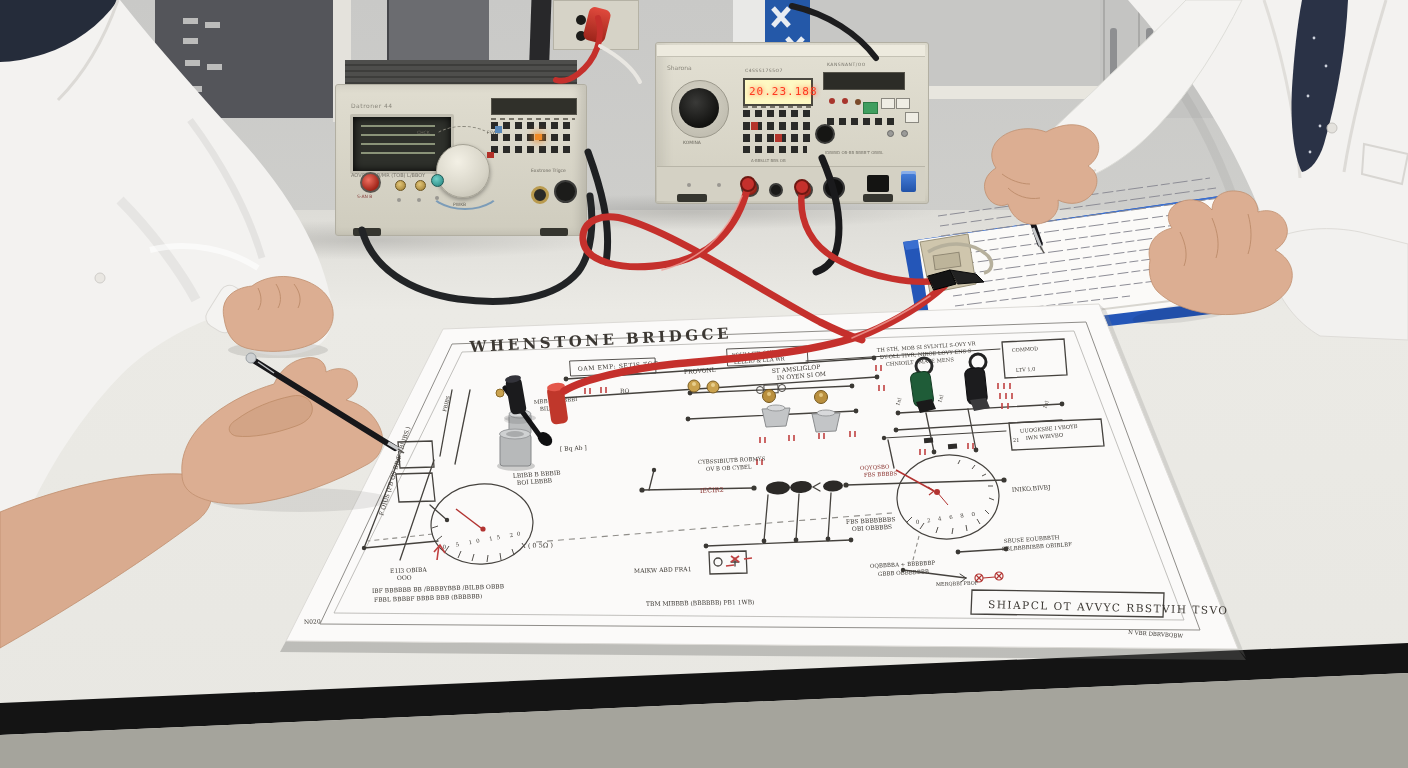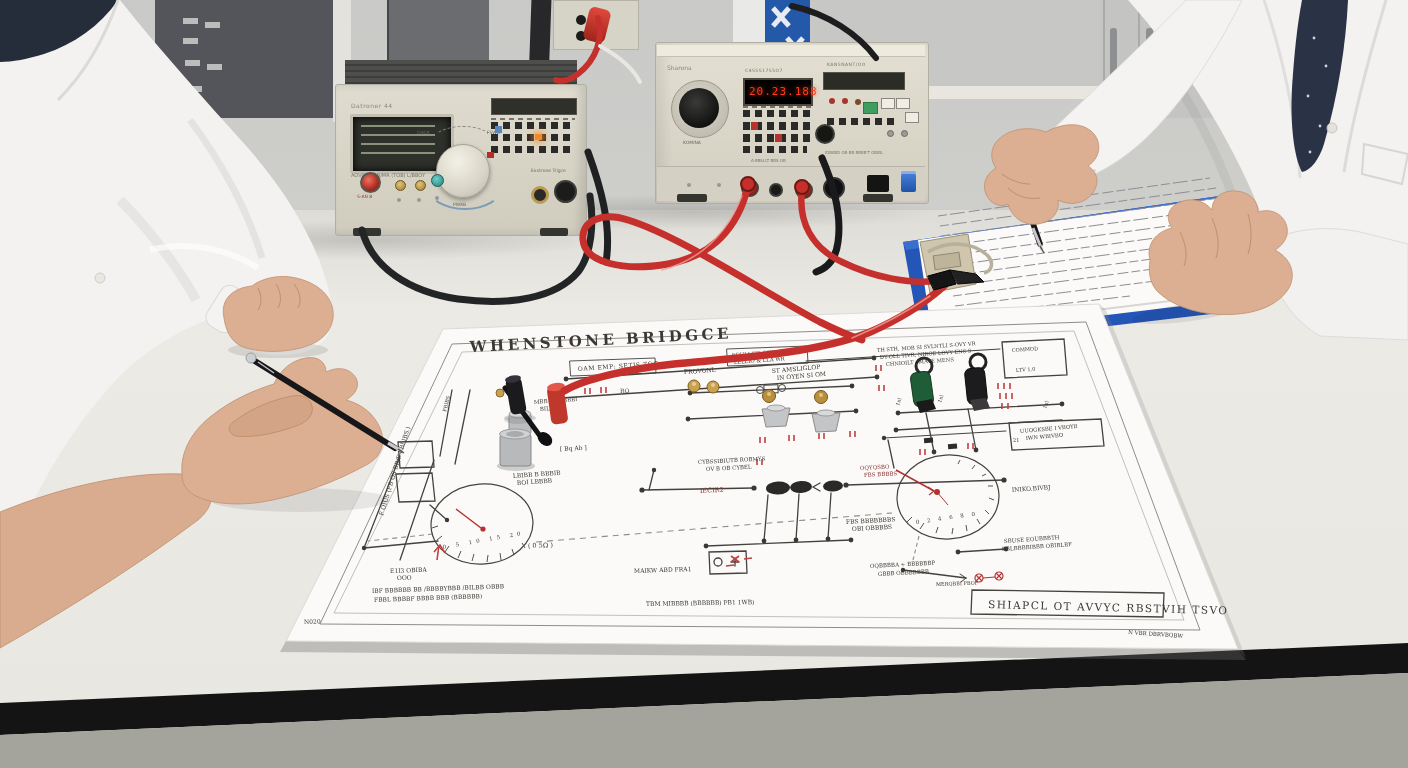--- a/index.html
+++ b/index.html
@@ -63,21 +63,21 @@
   .il-jblk{left:219px;top:120px;width:19px;height:19px;border-radius:50%;background:#1c1c1a;border:2px solid #3c3c3a;}
   .foot{height:8px;background:#35352f;border-radius:2px;}
   #instR{left:655px;top:42px;width:272px;height:160px;}
   .ir-body{left:0;top:0;width:272px;height:160px;background:linear-gradient(#e3e0d3,#d2cfc1);border:1px solid #b2afa2;border-radius:3px;box-shadow:inset 8px 0 12px rgba(0,0,0,.08);}
   .ir-topband{left:2px;top:3px;width:268px;height:11px;background:#edeade;border-bottom:1px solid #c4c1b4;}
   .ir-brand{left:12px;top:22px;font-size:6px;color:#8a877c;}
   .ir-knob{left:16px;top:38px;width:56px;height:56px;border-radius:50%;background:radial-gradient(circle at 45% 40%,#dad7ca,#b8b5a8);border:1px solid #9c998c;}
   .ir-knob-in{left:24px;top:46px;width:40px;height:40px;border-radius:50%;background:radial-gradient(circle at 42% 36%,#3a3a38,#121210 70%);}
   .ir-klabel{left:28px;top:98px;font-size:4.5px;color:#6b685e;}
   .ir-head{font-size:4.5px;color:#77746a;letter-spacing:.5px;}
-  .ir-disp{left:88px;top:36px;width:66px;height:24px;background:#000000;border:2px solid #4a4840;text-align:center;}
+  .ir-disp{left:88px;top:36px;width:66px;height:24px;background:#fef9c3;border:2px solid #4a4840;text-align:center;}
   .ir-digits{left:4px;top:5px;font-family:"DejaVu Sans Mono",monospace;font-size:11px;color:#ff3a20;letter-spacing:1px;text-shadow:0 0 5px rgba(255,70,30,.95);}
   .ir-win2{left:168px;top:30px;width:80px;height:16px;background:#2c2c27;border:1px solid #55534a;}
   .rbtn{width:6px;height:6px;border-radius:50%;}
   .ir-green{left:208px;top:60px;width:13px;height:10px;background:#3f9e5f;border:1px solid #2c7a44;}
   .whitebtn{width:12px;height:9px;background:#efede4;border:1px solid #8a8880;}
   .ir-bigjack{left:160px;top:82px;width:16px;height:16px;border-radius:50%;background:#161614;border:2px solid #3c3c3a;}
   .ir-bottom{left:2px;top:124px;width:268px;height:34px;background:#d4d1c4;border-top:1px solid #b8b5a8;}
   .ir-lead{width:14px;height:14px;border-radius:50%;background:radial-gradient(circle at 40% 35%,#e85545,#8e1f16 70%);border:2px solid #44403c;}
   .ir-midjack{left:112px;top:16px;width:10px;height:10px;border-radius:50%;background:#1a1a18;border:2px solid #3a3a38;}
   .ir-bigconn{left:166px;top:10px;width:18px;height:18px;border-radius:50%;background:#101010;border:2px solid #343434;}

